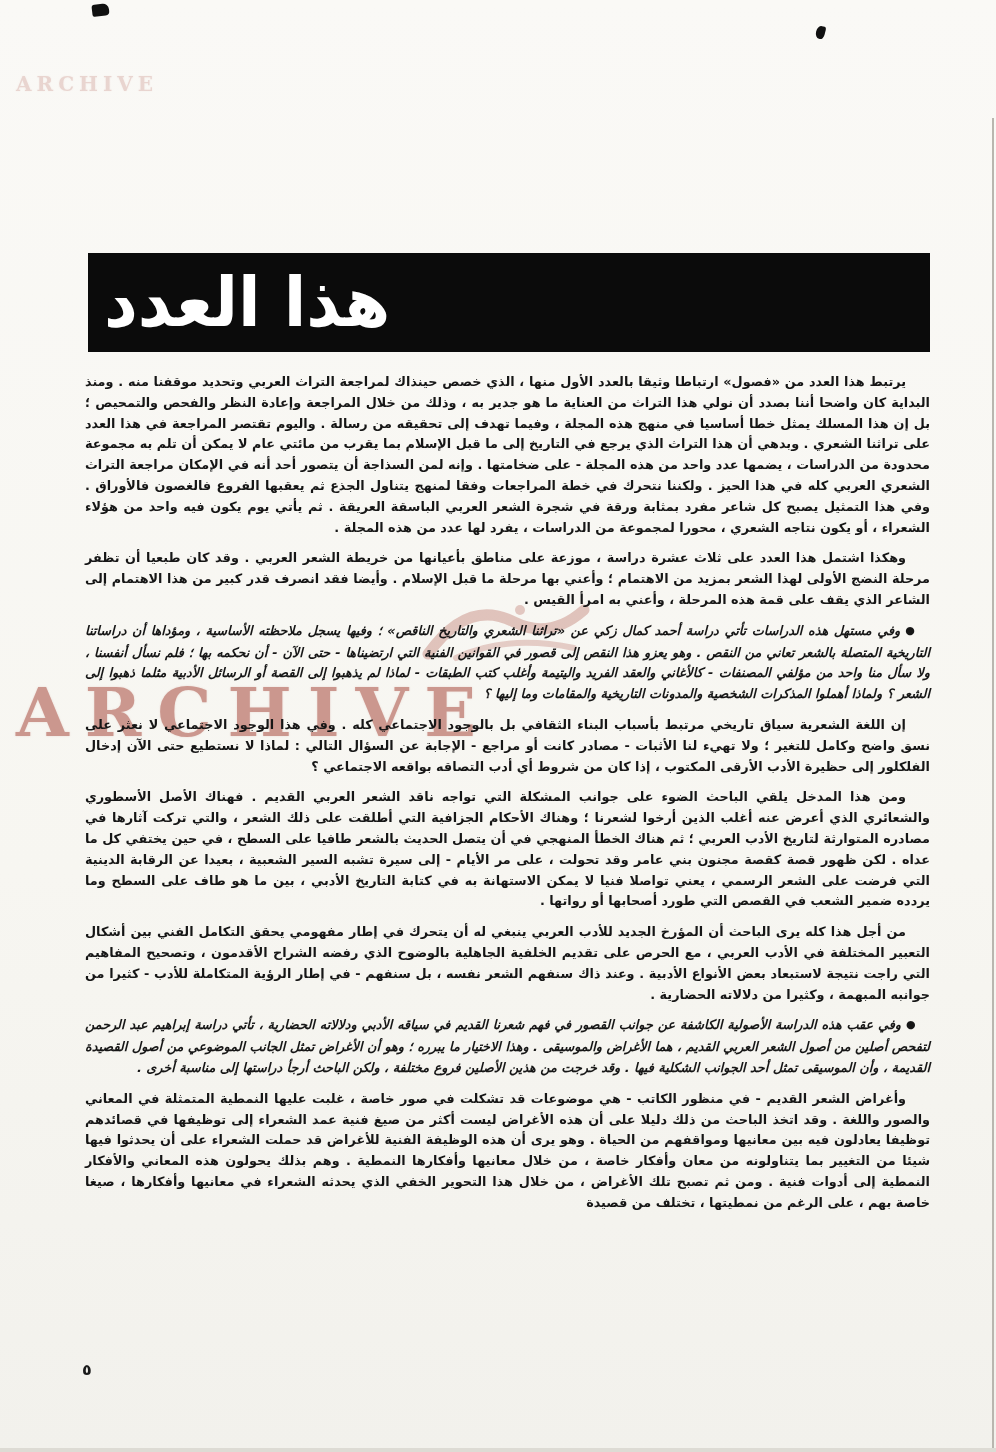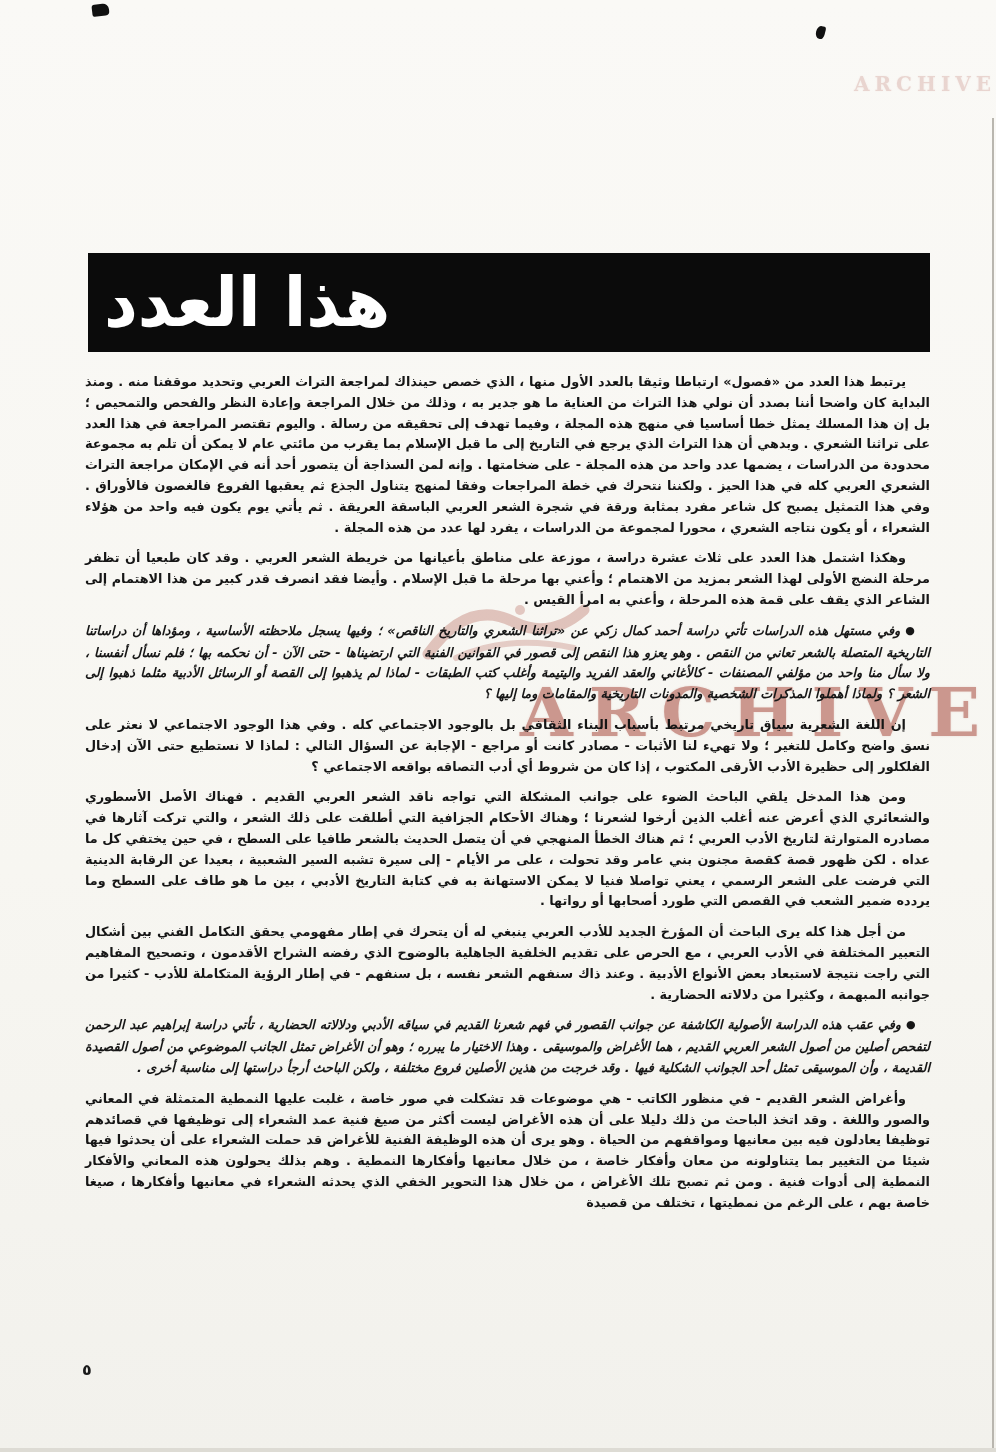--- a/index.html
+++ b/index.html
@@ -26,21 +26,21 @@
   }
   .title-text {
     position:absolute; left:16px; top:2px;
     direction:rtl;
     font-size:66px; font-weight:bold; line-height:95px;
     letter-spacing:-3px; transform:scaleY(1.04);
     font-family:"DejaVu Sans", sans-serif;
   }
 
   
-  .wm { position:absolute; left:16px; right:0; text-align:right; pointer-events:none; }
+  .wm { position:absolute; left:16px; right:0; text-align:left; pointer-events:none; }
   .wm-top { top:72px; opacity:0.20; }
   .wm-top .wm-word { font-size:20px; letter-spacing:5px; }
   .wm-center { top:592px; opacity:0.55; }
   .wm-logo { display:block; margin:0 auto 2px auto; }
   .wm-word {
     font-family:"DejaVu Serif", serif; font-weight:bold;
     font-size:68px; letter-spacing:16px; color:#a84a3e;
     text-shadow:0 0 2px rgba(168,74,62,0.35);
   }
 

